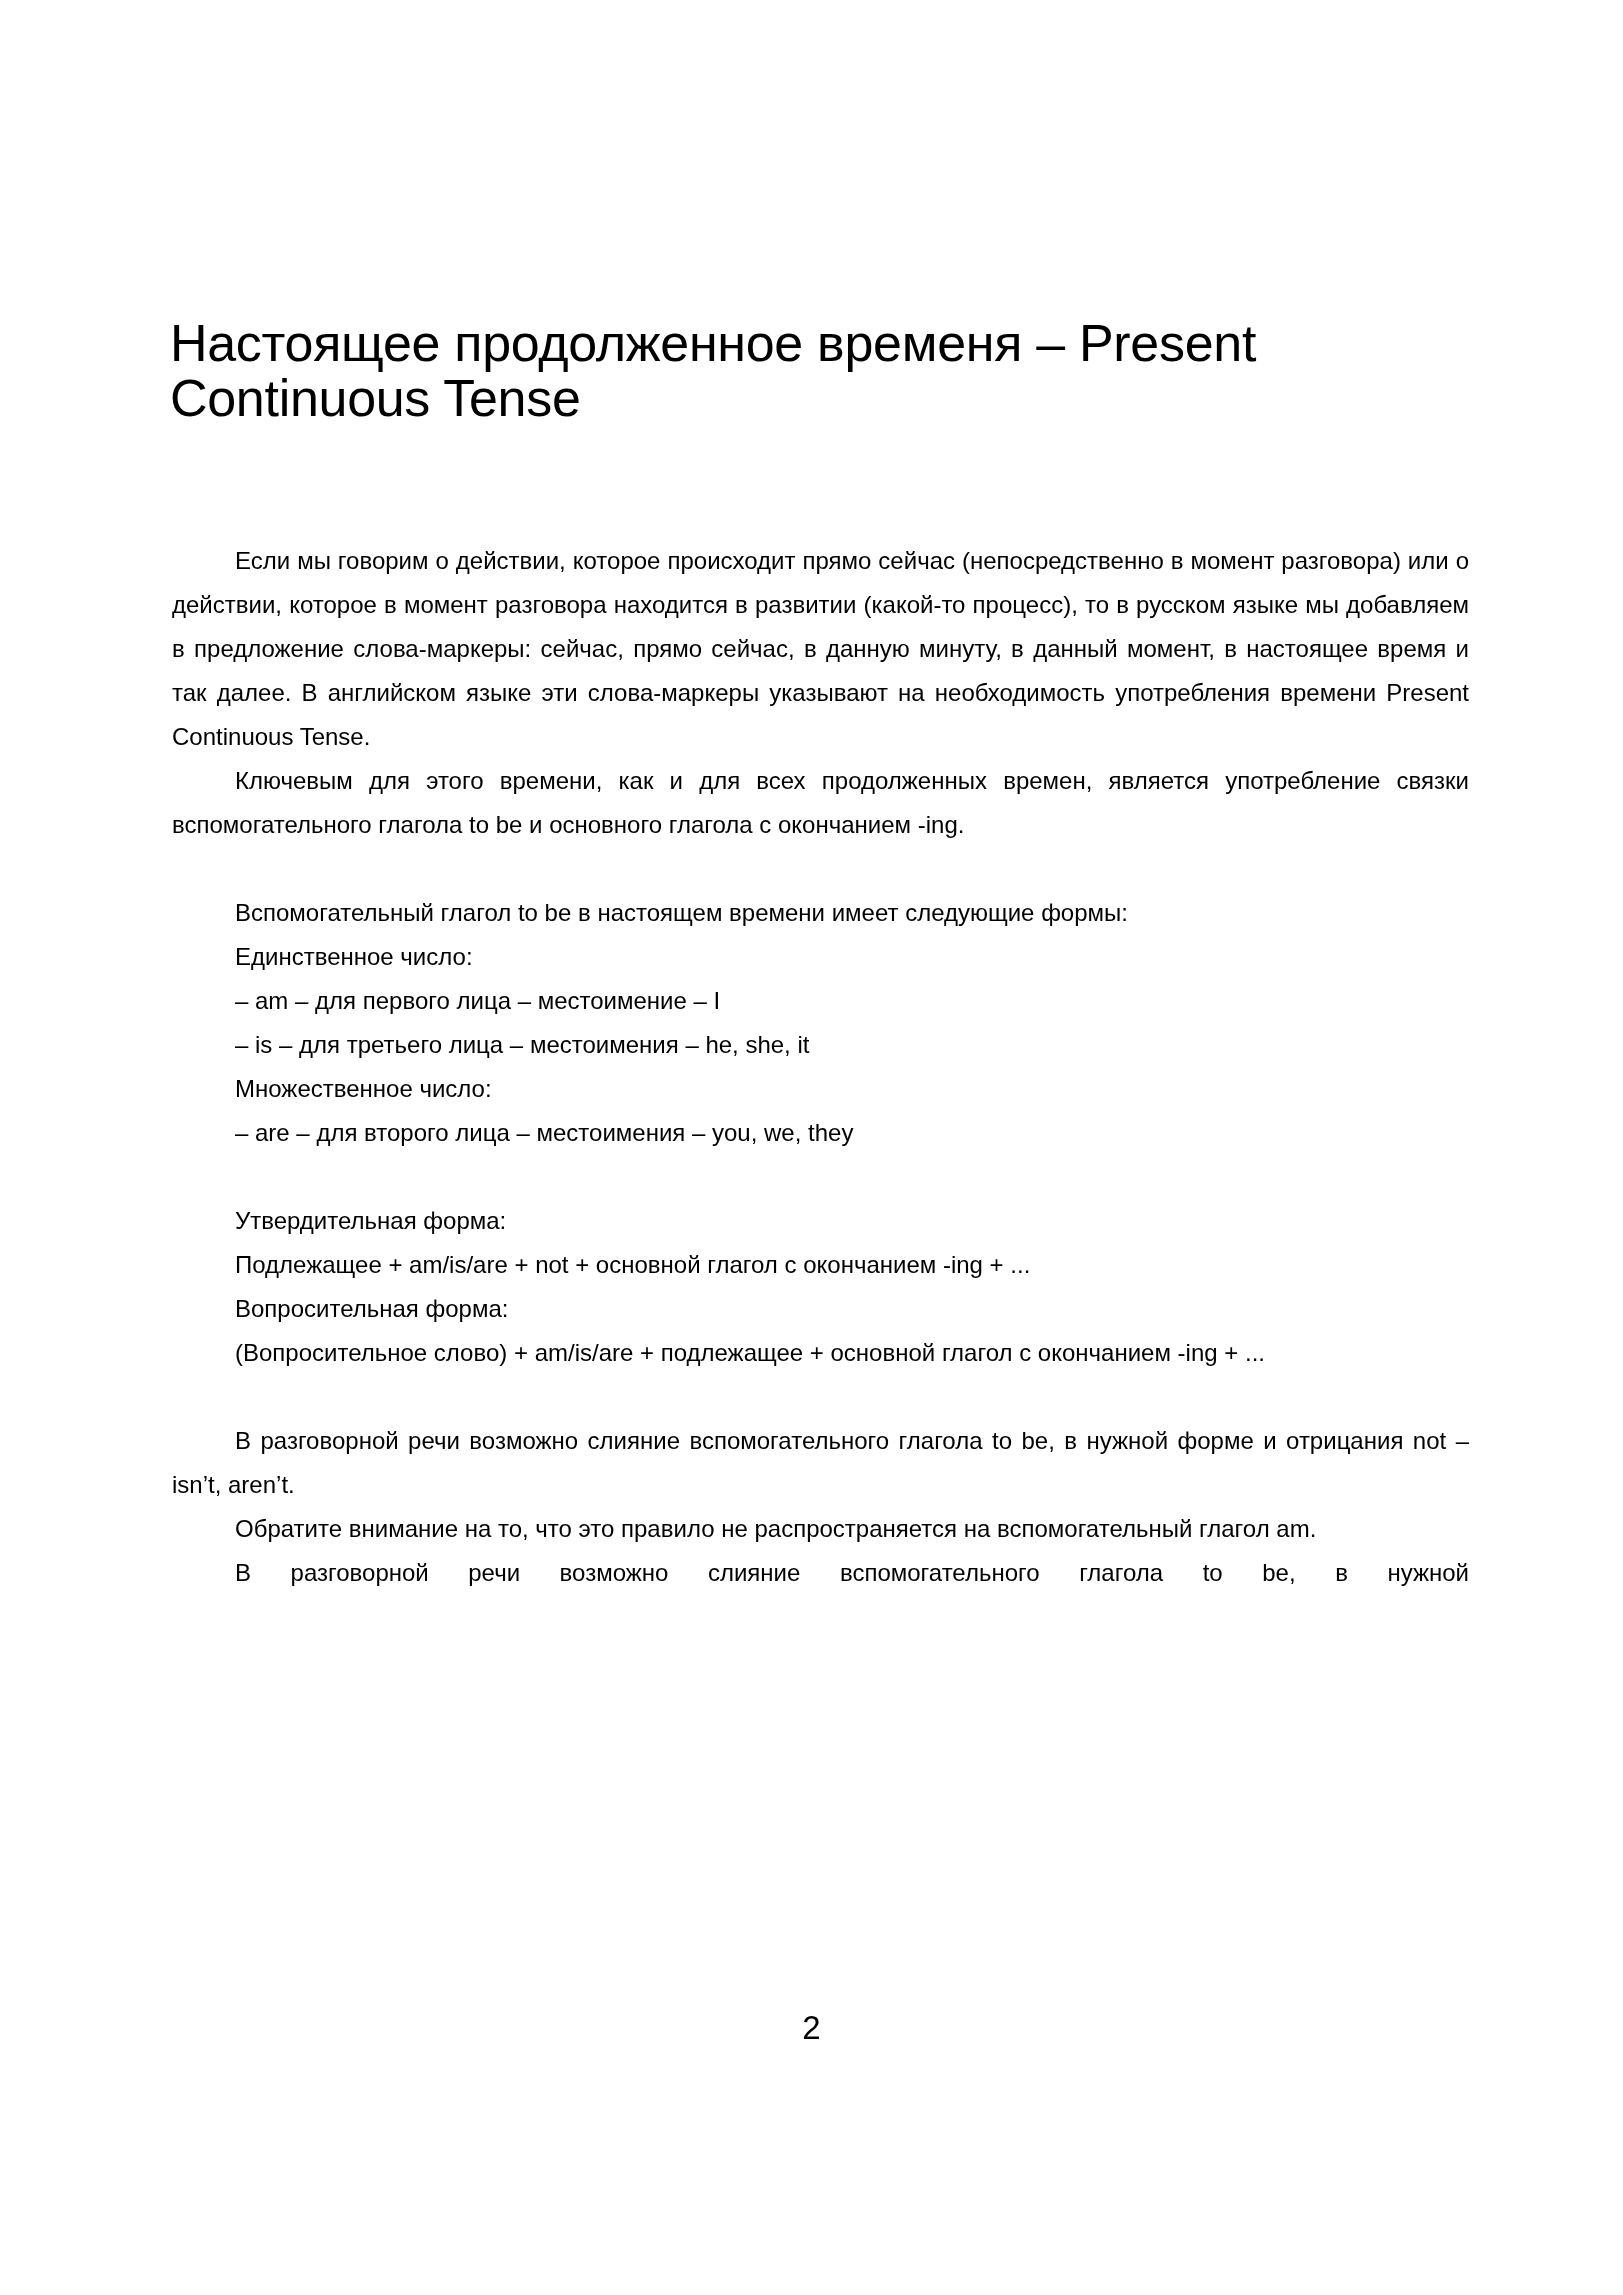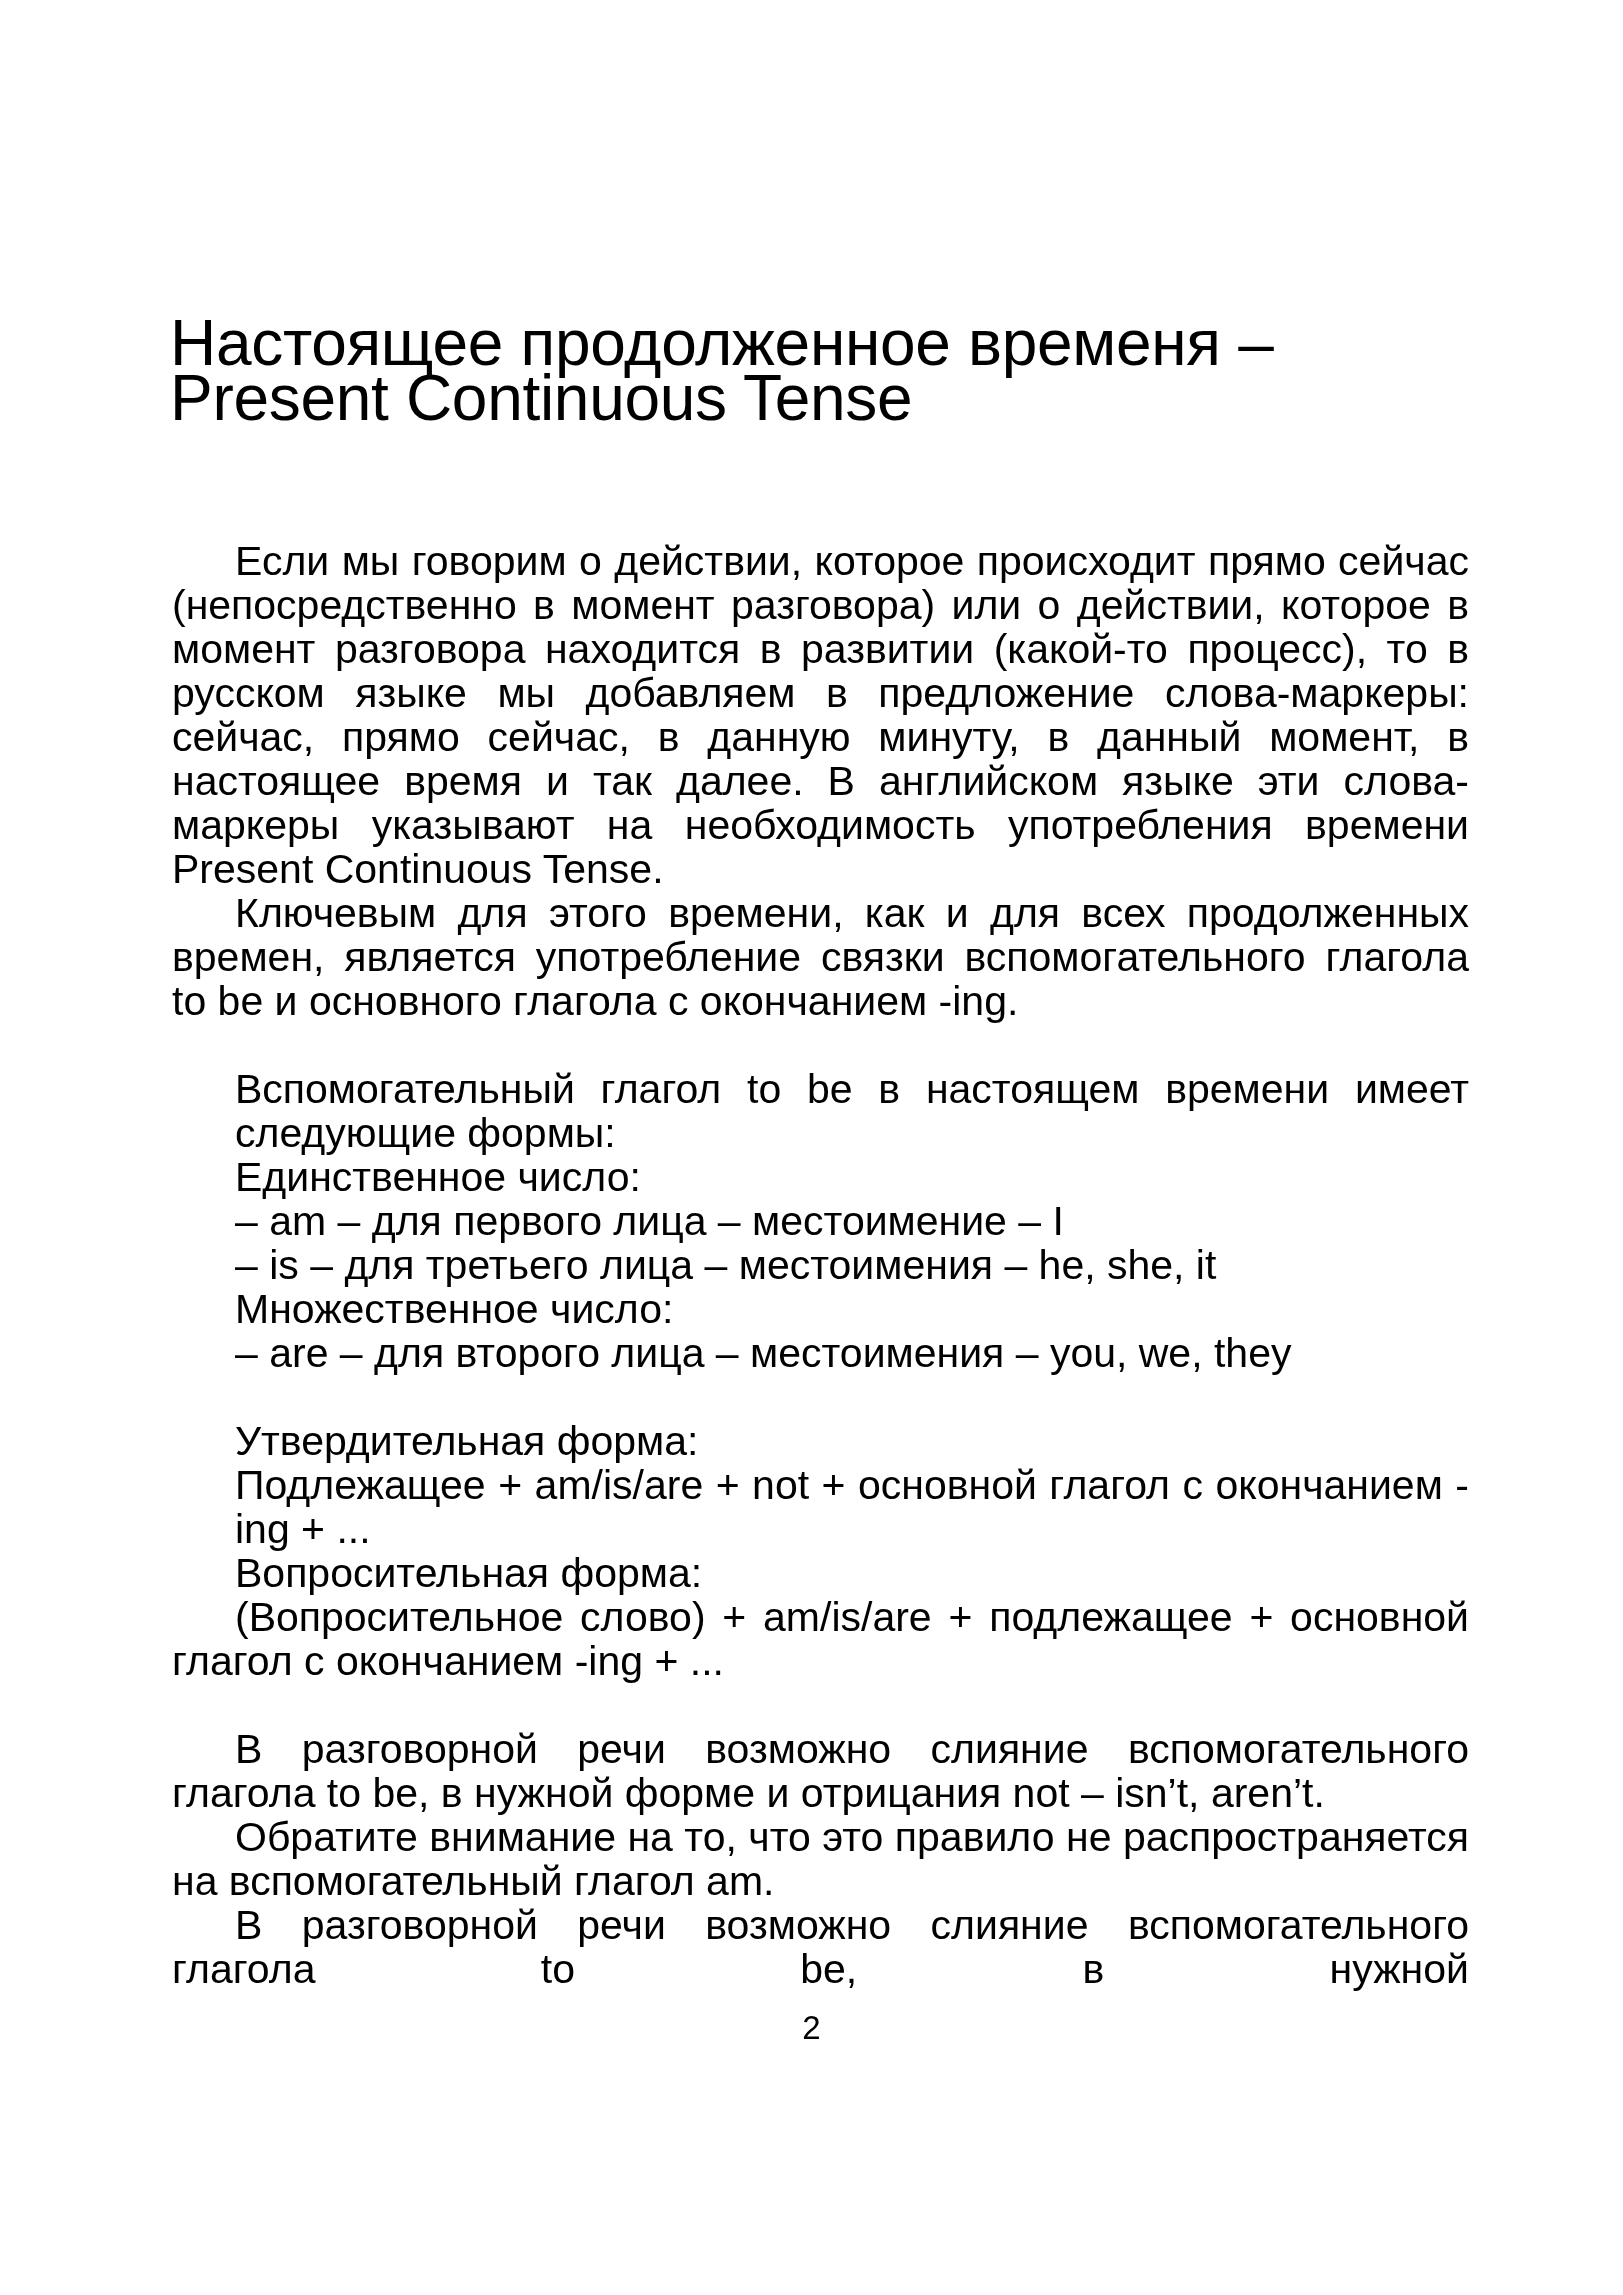--- a/index.html
+++ b/index.html
@@ -1,25 +1,25 @@
 <!DOCTYPE html>
 <html style="font-size:10px"><head>
   <meta charset="utf-8">
   <style>
     html, body { margin: 0; padding: 0; background: #ffffff; }
     body { width: 1623px; height: 2295px; position: relative; overflow: hidden; color: #000; }
     .page { position: absolute; left: 0; top: 0; width: 1623px; height: 2295px; background: #fff; }
     .title {
       position: absolute; left: 170px; top: 316px; width: 1315px;
-      font-family: "Liberation Sans", sans-serif; font-size: 64px; line-height: 55px;
+      font-family: "Liberation Sans", sans-serif; font-size: 52px; line-height: 55px;
       font-weight: normal; margin: 0; letter-spacing: -0.3px;
     }
     .body {
       position: absolute; left: 172px; top: 539px; width: 1297px;
-      font-family: "Liberation Sans", sans-serif; font-size: 41px; line-height: 44px;
+      font-family: "Liberation Sans", sans-serif; font-size: 24px; line-height: 44px;
       text-align: justify; hyphens: manual;
     }
     .body p { margin: 0; }
     .ind { text-indent: 63px; }
     .pl { padding-left: 63px; }
     .gap { height: 44px; }
     b { font-weight: normal; }
     .pagenum {
       position: absolute; left: 0; width: 1623px; top: 2009px; text-align: center;
       font-family: "Liberation Sans", sans-serif; font-size: 33px; line-height: 38px;

